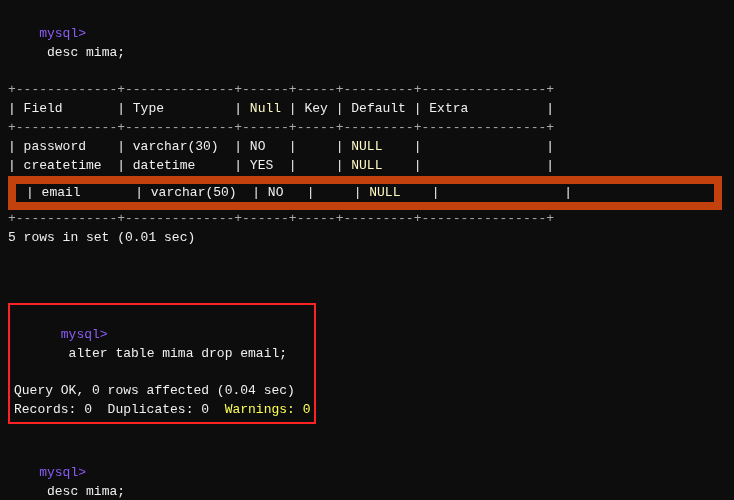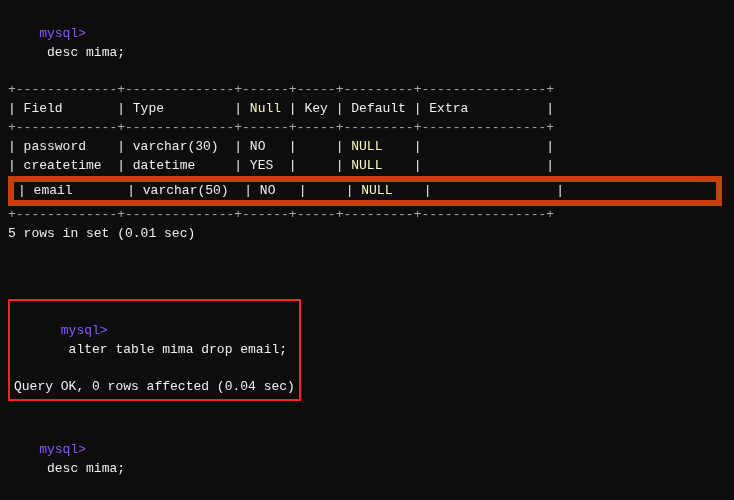--- a/index.html
+++ b/index.html
@@ -41,35 +41,36 @@
 
   
   <div>
     <div class="line tbl-border">+-------------+--------------+------+-----+---------+----------------+</div>
     <div class="line">| Field       | Type         | <span class="magenta">Null</span> | Key | Default | Extra          |</div>
     <div class="line tbl-border">+-------------+--------------+------+-----+---------+----------------+</div>
     <div class="line">| password    | varchar(30)  | NO   |     | <span class="magenta">NULL</span>    |                |</div>
     <div class="line">| createtime  | datetime     | YES  |     | <span class="magenta">NULL</span>    |                |</div>
     
     <div style="position:relative; display:inline-block; width:100%;">
-      <div class="line" style="display:inline-block; border: 6px solid #c2410c; padding: 0 4px; width: calc(100% - 4px);">| email       | varchar(50)  | NO   |     | <span class="magenta">NULL</span>    |                |</div>
+      <div class="line" style="display:inline-block; border: 8px solid #c2410c; padding: 0 10px; width: calc(100% - 4px);">| email       | varchar(50)  | NO   |     | <span class="magenta">NULL</span>    |                |</div>
     </div>
     <div class="line tbl-border">+-------------+--------------+------+-----+---------+----------------+</div>
   </div>
 
   <div class="line">5 rows in set (0.01 sec)</div>
   <div class="line">&nbsp;</div>
 
   
   <div style="border: 2px solid #ff2222; display: inline-block; padding: 2px 4px; margin-bottom: 2px; margin-top: 36px;">
     <div class="line">
       <span class="cyan">mysql&gt;</span>
       <span> alter table mima drop email;</span>
     </div>
     <div class="line">Query OK, 0 rows affected (0.04 sec)</div>
+    <div class="line">Records: 0  Duplicates: 0  <span class="yellow">Warnings: 0</span></div>
   </div>
 
   <div class="line">&nbsp;</div>
 
   
   <div class="line">
     <span class="cyan">mysql&gt;</span>
     <span> desc mima;</span>
   </div>
 

